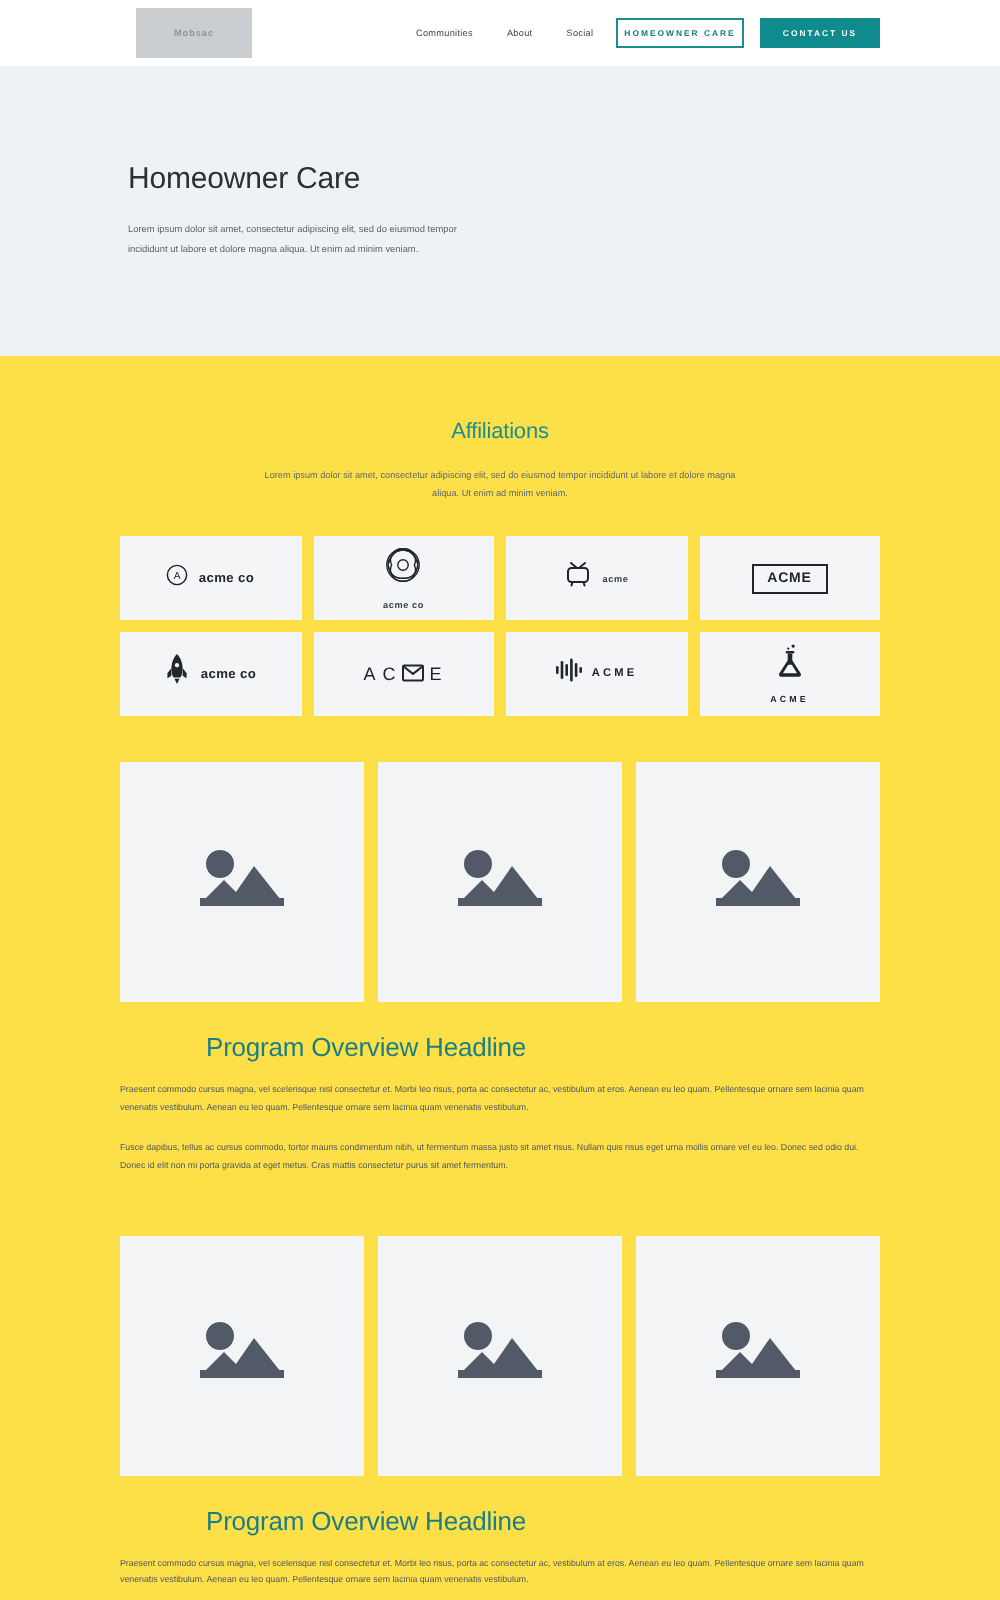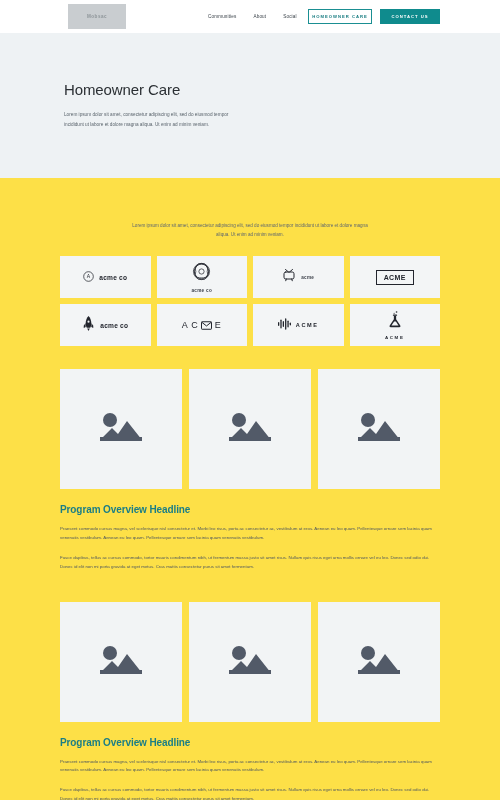--- a/index.html
+++ b/index.html
@@ -108,21 +108,21 @@
   .card {
     height: 120px; background: #f2f4f5;
     display: flex; align-items: center; justify-content: center;
   }
   .sec1 { margin-top: 23px; }
   .sec2 { margin-top: 30px; }
 
   
   .prog { width: 380px; margin: 0 auto; padding-top: 15px; }
   .prog-title {
-    font-size: 10px; font-weight: 700; color: #1b7e86; letter-spacing: -.1px;
+    font-size: 13px; font-weight: 400; color: #1b7e86; letter-spacing: -.1px; margin-left: 43px;
   }
   .prog-p {
     font-size: 4.4px; line-height: 2.0; color: #4e575e; margin-top: 10px;
   }
   .prog-p + .prog-p { margin-top: 11px; }
 </style>
 </head>
 <body>
 
 <div class="page">
@@ -141,20 +141,21 @@
       <div class="btn btn-solid">CONTACT US</div>
     </div>
   </div>
 
   <div class="hero">
     <h1 class="hero-title">Homeowner Care</h1>
     <p class="hero-body">Lorem ipsum dolor sit amet, consectetur adipiscing elit, sed do eiusmod tempor incididunt ut labore et dolore magna aliqua. Ut enim ad minim veniam.</p>
   </div>
 
   <div class="affil">
+    <h2 class="affil-title">Affiliations</h2>
     <p class="affil-sub">Lorem ipsum dolor sit amet, consectetur adipiscing elit, sed do eiusmod tempor incididunt ut labore et dolore magna aliqua. Ut enim ad minim veniam.</p>
 
     <div class="logo-grid">
 
       <div class="logo-cell">
         <span>
           <svg width="11" height="11" viewBox="0 0 24 24">
             <circle cx="12" cy="12" r="10.5" fill="none" stroke="#22252d" stroke-width="1.6"></circle>
             <text x="12" y="16" font-size="11" font-family="Liberation Sans, sans-serif" fill="#22252d" text-anchor="middle">A</text>
           </svg>

